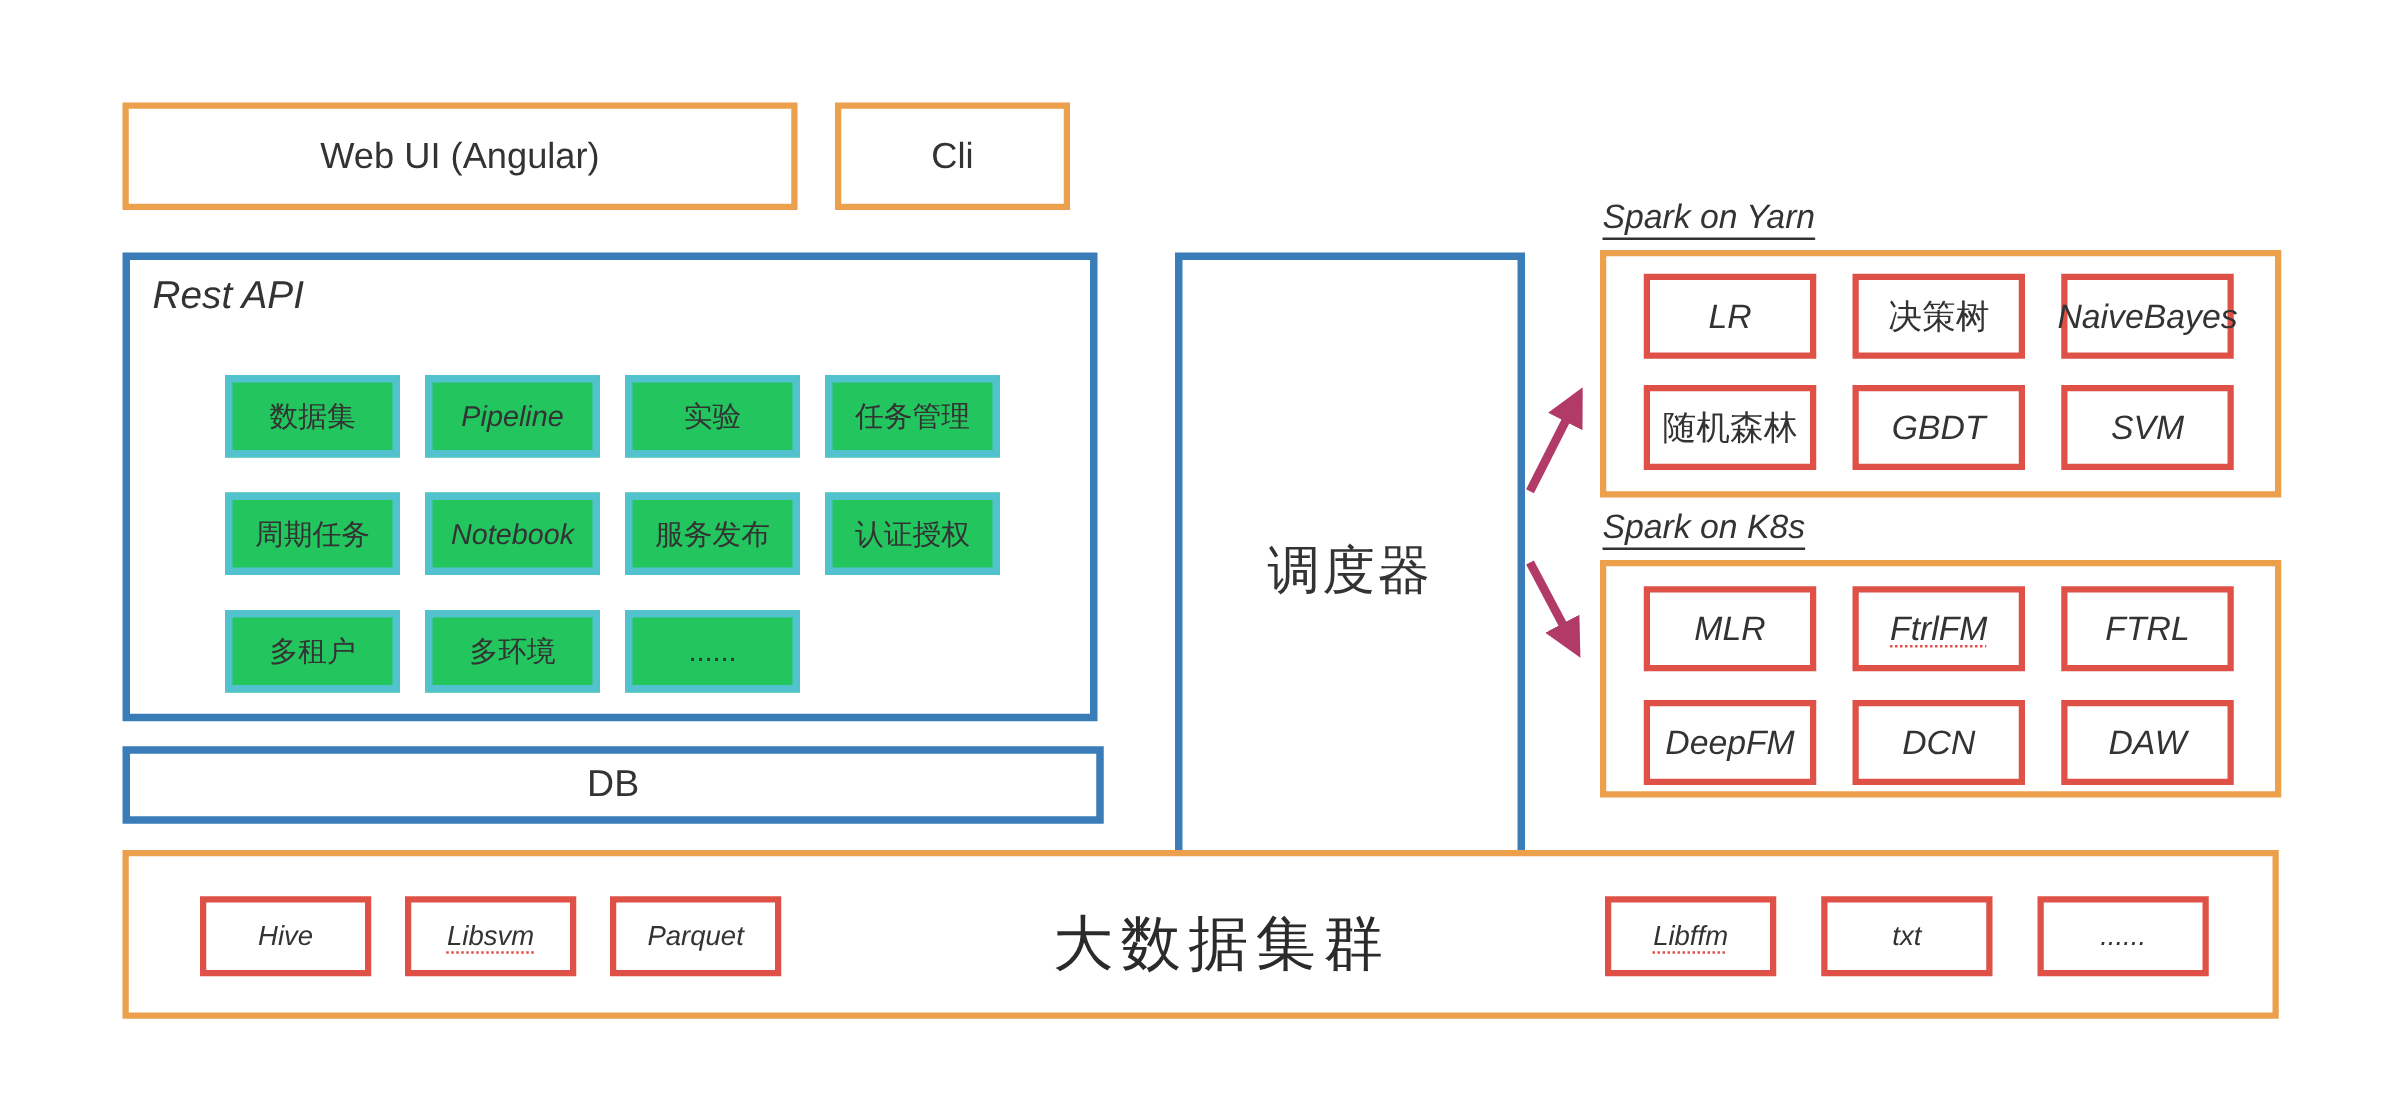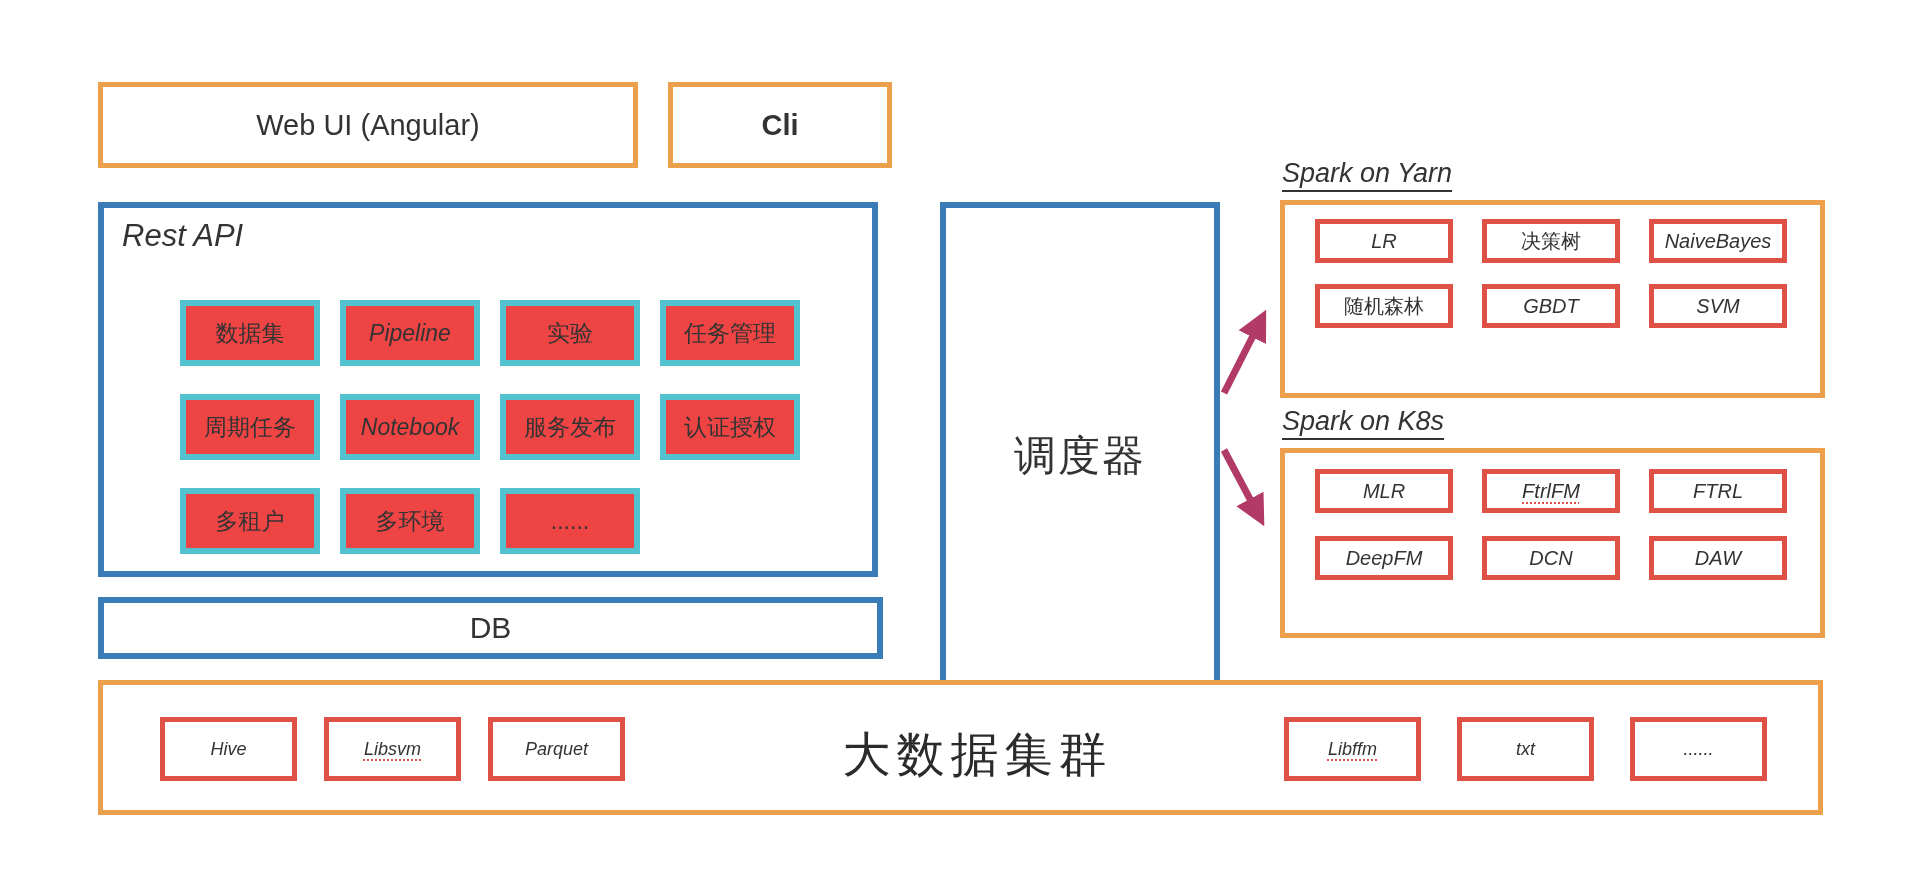--- a/index.html
+++ b/index.html
@@ -6,26 +6,26 @@
   .canvas{
     position:relative;width:1918px;height:892px;background:#ffffff;overflow:hidden;
     font-family:"Liberation Sans","DejaVu Sans",sans-serif;color:#333333;
   }
   .abs{position:absolute;box-sizing:border-box;}
   .center{display:flex;align-items:center;justify-content:center;text-align:right;}
 
   
   .b-orange{border:5px solid #eca04b;background:#ffffff;}
   .b-blue{border:6px solid #3a7cb8;background:#ffffff;}
-  .b-cyan{border:6px solid #52c2ce;background:#ef4444;}
+  .b-cyan{border:6px solid #52c2ce;background:#22c55e;}
   .b-red{border:5px solid #df5147;background:#ffffff;}
 
   
   #web-ui-box{left:98px;top:82px;width:540px;height:86px;font-size:29px;}
-  #cli-box{left:668px;top:82px;width:224px;height:86px;font-size:29px;font-weight:bold;}
+  #cli-box{left:668px;top:82px;width:188px;height:86px;font-size:29px;}
 
   
   #rest-api-box{left:98px;top:202px;width:780px;height:375px;}
   #rest-api-title{left:122px;top:218px;font-size:31px;font-style:italic;}
   #rest-grid{left:180px;top:300px;width:628px;display:flex;flex-wrap:wrap;gap:28px 20px;}
   .cyan-box{width:140px;height:66px;box-sizing:border-box;font-size:23px;}
 
   
   #db-box{left:98px;top:597px;width:785px;height:62px;font-size:30px;}
 
@@ -34,27 +34,27 @@
 
   
   .section-label{font-size:27px;font-style:italic;text-decoration:underline;
     text-decoration-thickness:2px;text-underline-offset:8px;text-align:center;}
   #yarn-label{left:1282px;top:158px;}
   #yarn-box{left:1280px;top:200px;width:545px;height:198px;}
   #yarn-grid{left:1315px;top:219px;width:476px;display:flex;flex-wrap:wrap;gap:21px 29px;}
   #k8s-label{left:1282px;top:406px;font-style:italic;}
   #k8s-box{left:1280px;top:448px;width:545px;height:190px;}
   #k8s-grid{left:1315px;top:469px;width:476px;display:flex;flex-wrap:wrap;gap:23px 29px;}
-  .red-box{width:138px;height:44px;box-sizing:border-box;font-size:20px;}
+  .red-box{width:138px;height:68px;box-sizing:border-box;font-size:27px;}
 
   
   #cluster-box{left:98px;top:680px;width:1725px;height:135px;}
   #cluster-left{left:57px;top:32px;display:flex;gap:27px;}
   #cluster-right{left:1181px;top:32px;display:flex;gap:36px;}
-  .fmt-box{width:137px;height:64px;box-sizing:border-box;font-size:18px;}
+  .fmt-box{width:137px;height:64px;box-sizing:border-box;font-size:22px;}
   #cluster-title{left:50%;top:38px;transform:translateX(-50%);margin-left:17px;
     font-size:48px;letter-spacing:6px;white-space:nowrap;color:#2b2b2b;text-align:center;}
 
   .en{font-style:italic;}
   .squiggle{text-decoration:underline dotted #e2504a;text-decoration-thickness:2px;text-underline-offset:5px;}
 
   #arrow-layer{position:absolute;left:0;top:0;width:1918px;height:892px;pointer-events:none;}
   .arrow-line{stroke:#b23a66;stroke-width:7;fill:none;}
   .arrow-head{fill:#b23a66;}
 </style>

